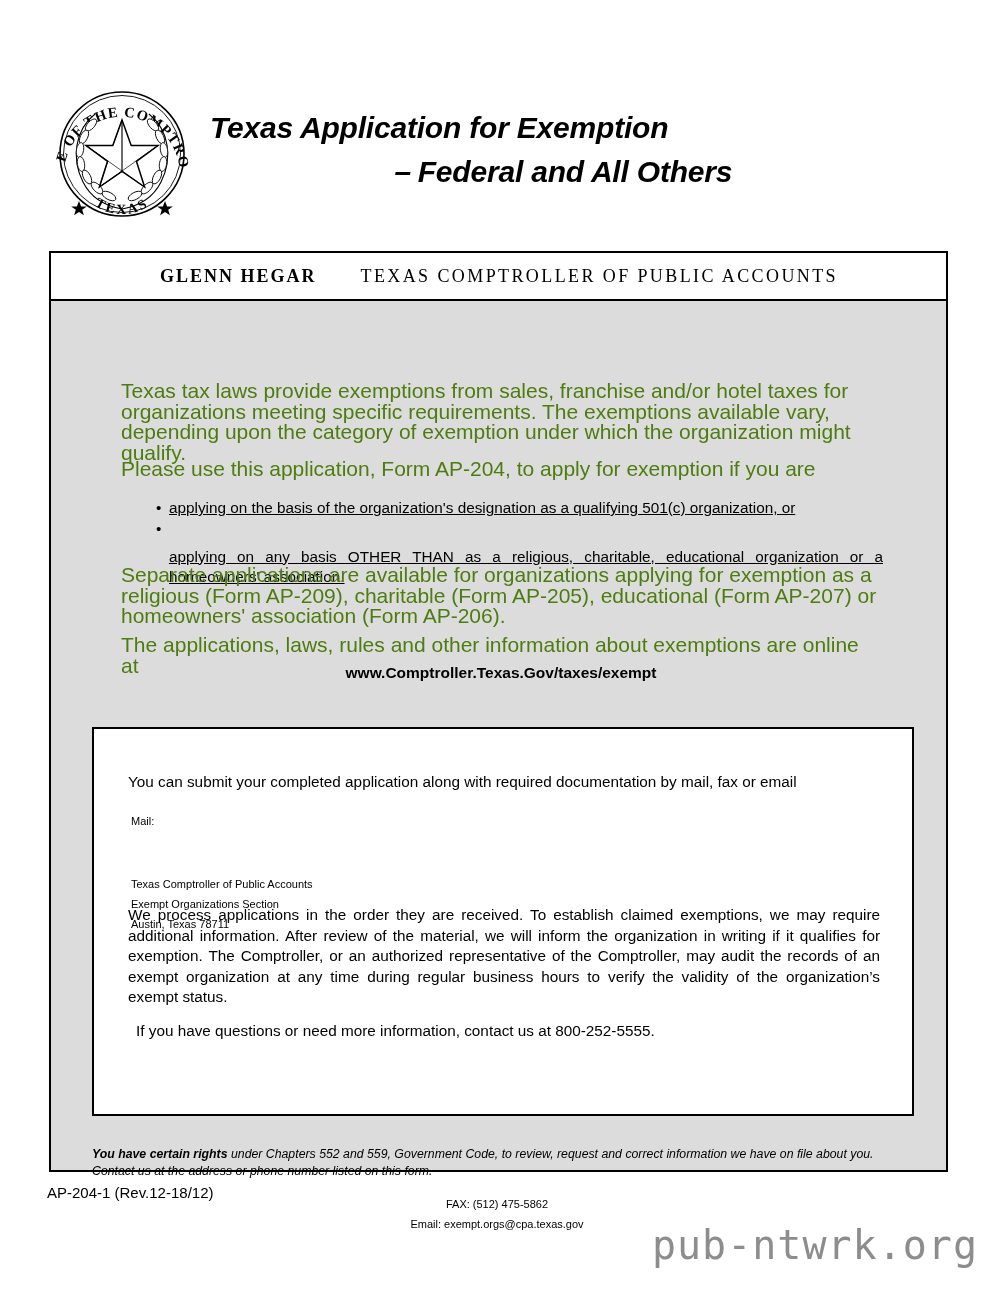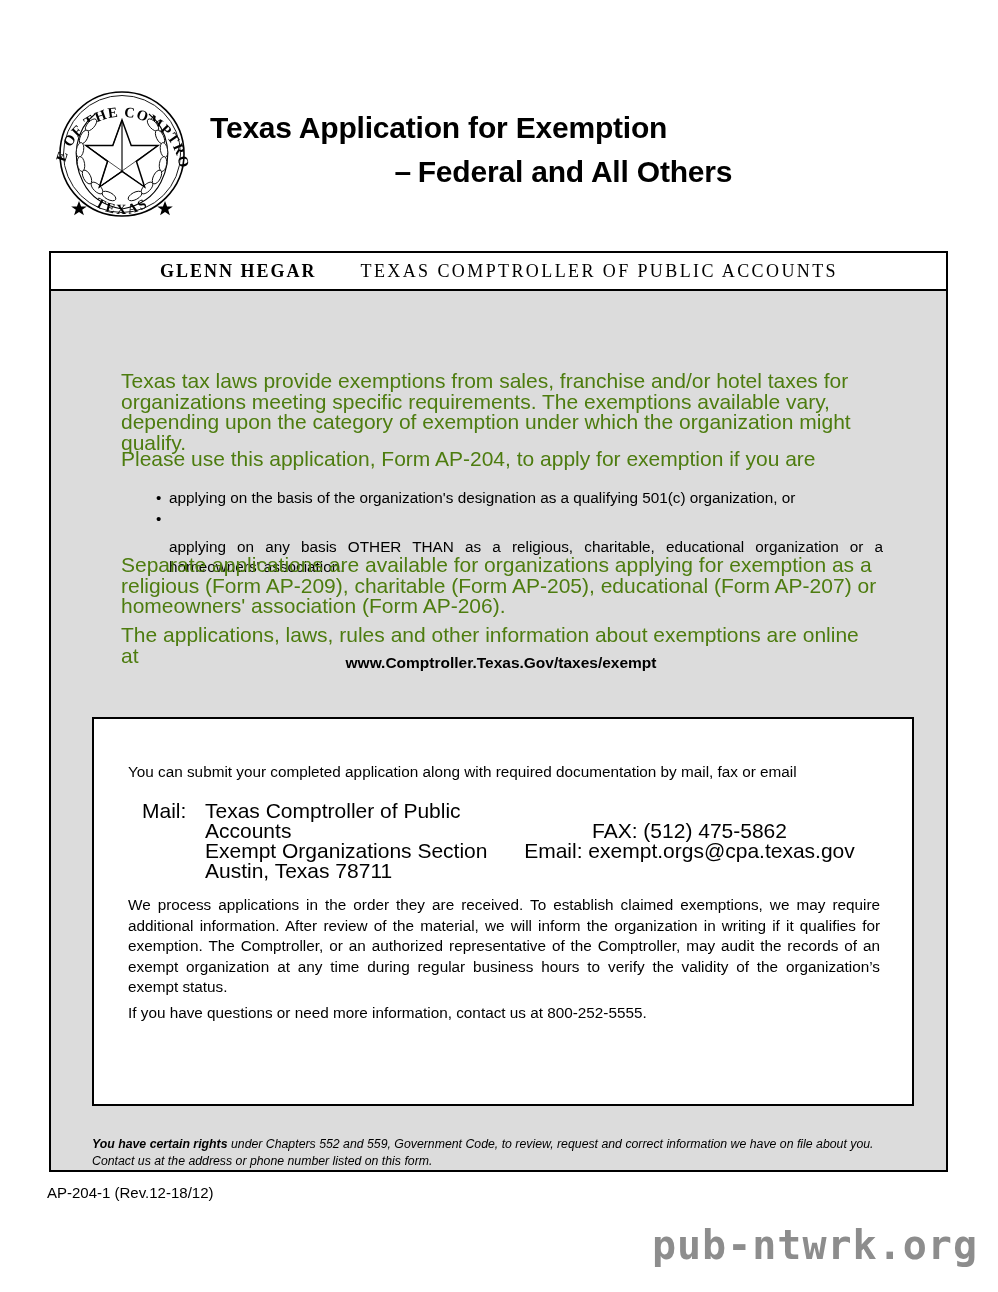--- a/index.html
+++ b/index.html
@@ -36,38 +36,39 @@
   #doc-title {
     position: absolute;
     left: 210px;
     top: 106px;
     width: 700px;
     font-size: 30px;
     font-weight: bold;
     line-height: 44px;
     letter-spacing: -0.2px;
     color: #000;
+    font-style: italic;
   }
   #doc-title .line2 { display: block; text-align: center; }
   #doc-title .dash { display: inline-block; width: 30px; }
 
   
   #panel {
     position: absolute;
     left: 49px;
     top: 251px;
     width: 899px;
     height: 921px;
     border: 2px solid #000000;
     box-sizing: border-box;
     background: #dcdcdc;
   }
 
   #panel-header {
-    height: 38px;
+    height: 48px;
     background: #ffffff;
     border-bottom: 2px solid #000000;
     box-sizing: border-box;
     display: flex;
     align-items: center;
     white-space: nowrap;
   }
   #officer-name {
     font-family: "Liberation Serif", serif;
     font-weight: bold;
@@ -110,21 +111,21 @@
   }
   #bullet-list .bullet-row {
     display: flex;
     align-items: flex-start;
   }
   #bullet-list .dot {
     width: 13px;
     flex: 0 0 13px;
     line-height: 20.5px;
   }
-  #bullet-list .btxt { flex: 1 1 auto; }
+  #bullet-list .btxt { flex: 1 1 auto; text-decoration: underline; }
   #bullet-list .btxt.justified { text-align: justify; margin-top: 28px; }
 
   #para-separate { top: 264px; }
   #para-online   { top: 334px; }
 
   #url-line {
     position: absolute;
     left: 70px;
     top: 363px;
     width: 760px;
@@ -148,38 +149,39 @@
     position: absolute;
     left: 34px;
     width: 752px;
     font-size: 15.3px;
     line-height: 20.5px;
   }
   #ibox-submit { top: 43px; }
 
   #mail-block {
     position: absolute;
-    left: 48px;
+    left: 37px;
     top: 82px;
     width: 760px;
-    font-size: 21px;
+    font-size: 11px;
     line-height: 20px;
     display: flex;
+    flex-direction: column;
   }
   #mail-label { width: 63px; flex: 0 0 63px; }
   #mail-lines { flex: 0 0 300px; }
   #contact-lines {
     flex: 1 1 auto;
     text-align: center;
     padding-top: 20px;
     padding-right: 28px;
   }
 
   #ibox-process { top: 176px; text-align: justify; }
-  #ibox-questions { top: 284px; }
+  #ibox-questions { top: 292px; margin-left: 8px; }
 
   
   #rights-notice {
     position: absolute;
     left: 41px;
     top: 845px;
     width: 820px;
     font-size: 12.3px;
     line-height: 16.5px;
     font-style: italic;
@@ -197,21 +199,20 @@
   #watermark {
     position: absolute;
     left: 0;
     top: 1222px;
     width: 978px;
     text-align: right;
     font-family: "DejaVu Sans Mono", monospace;
     font-size: 40px;
     color: #8d8d8d;
     letter-spacing: 1px;
-    font-weight: bold;
   }
 </style>
 </head>
 <body>
 
 <div id="header-block">
 
   <div id="seal">
     <svg viewBox="0 0 150 150" width="150" height="150" aria-hidden="true">
       <defs>

